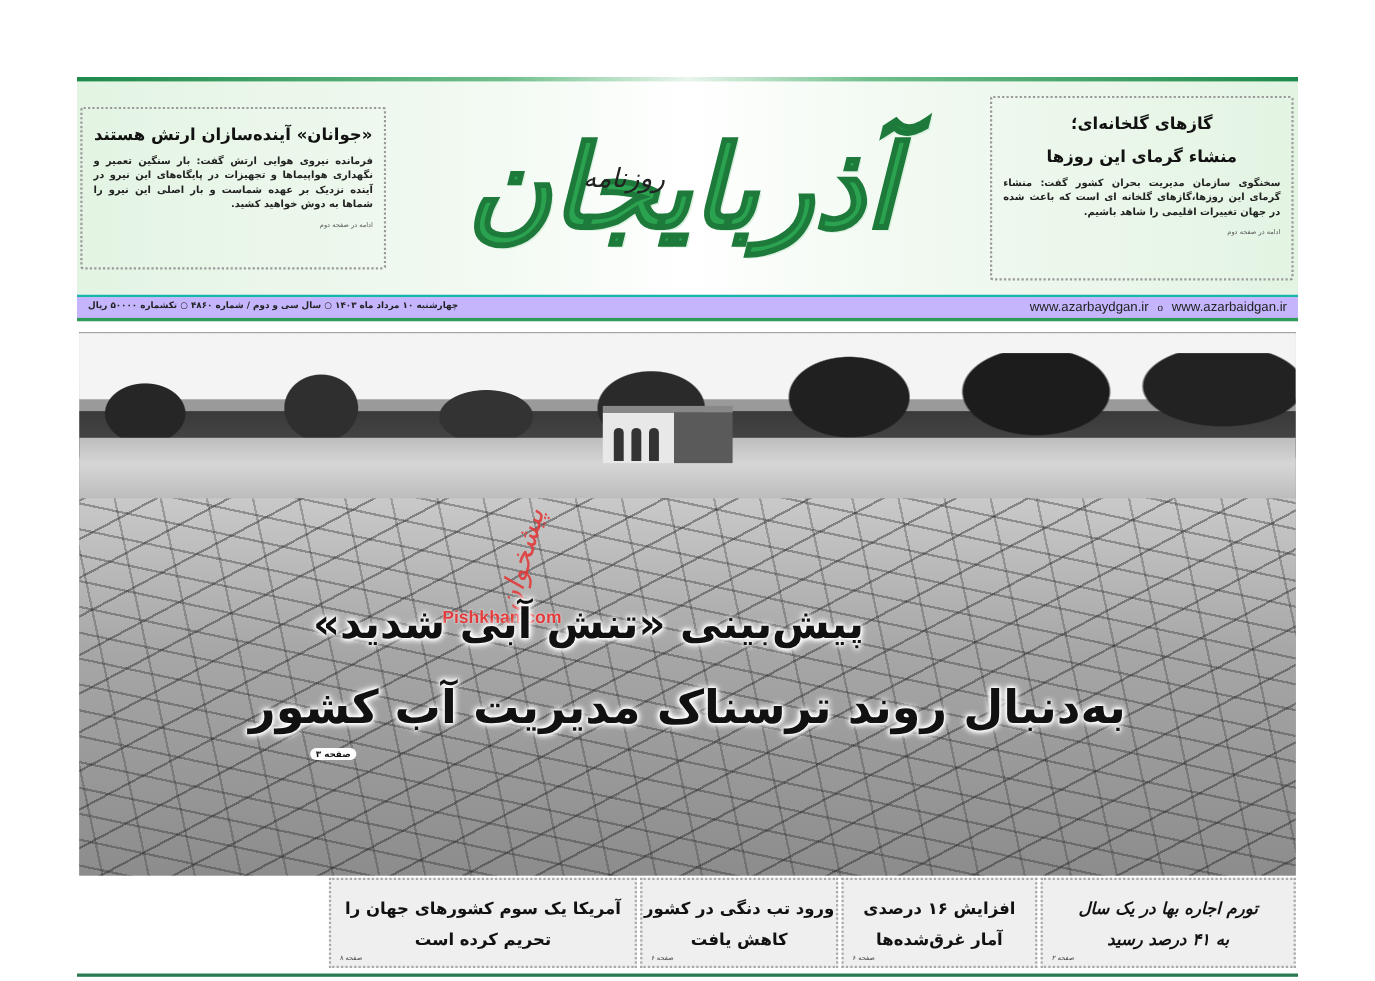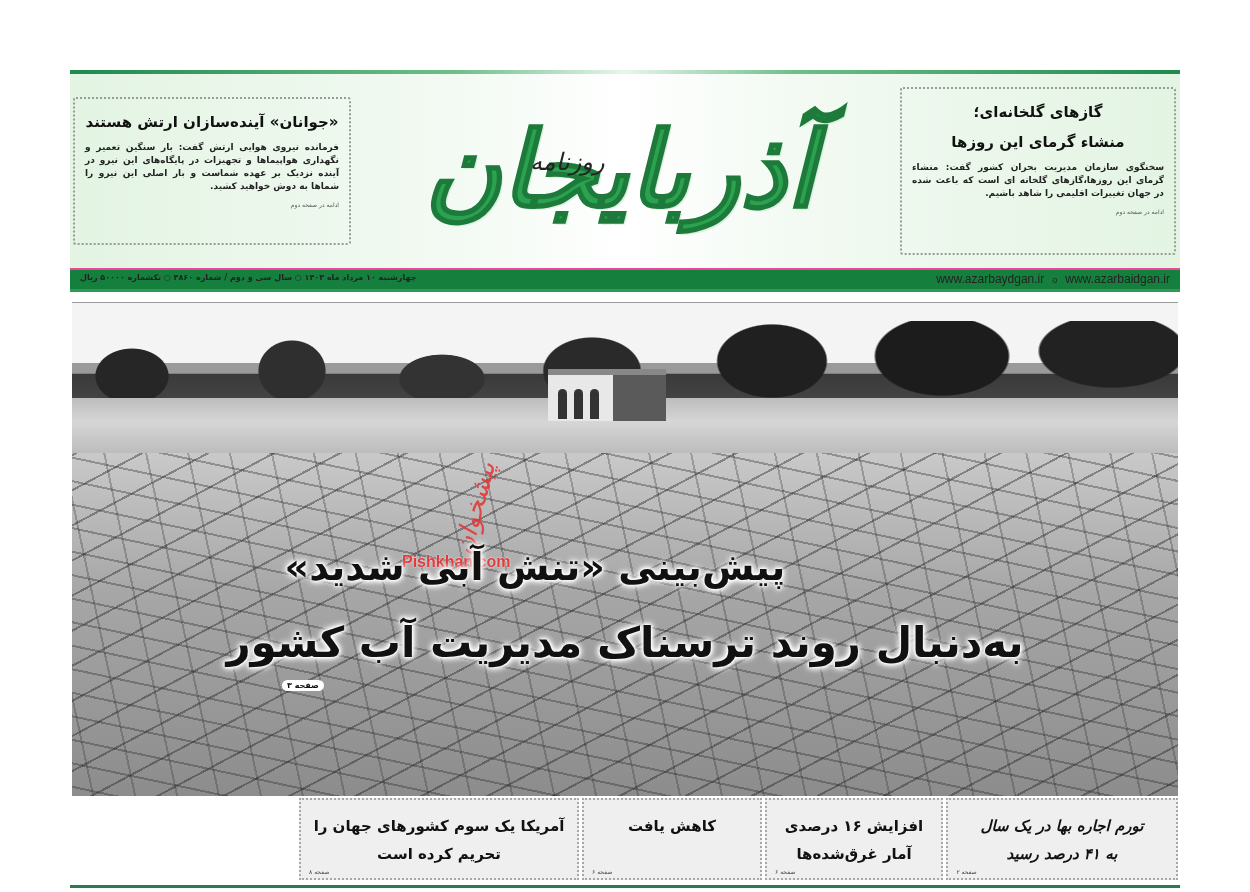--- a/index.html
+++ b/index.html
@@ -46,22 +46,22 @@
       text-shadow: 0 0 0 #fff, 2px 2px 0 #d9f0de;
     }
     .logo-sub {
       position: absolute; left: 120px; top: 78px; font-family: Liberation Serif, serif;
       font-style: italic; font-size: 24px; color: #222;
     }
 
     
     .info-bar {
       position: absolute; left: 0; top: 198px; width: 1110px; height: 24px;
-      border-top: 2px solid #ec4899; border-bottom: 3px solid #2d9a58;
-      background: #15803d;
+      border-top: 2px solid #14b8a6; border-bottom: 3px solid #2d9a58;
+      background: #c4b5fd;
     }
     .info-date {
       position: absolute; left: 10px; top: 3px; font-size: 8px; color: #222;
       direction: rtl; font-weight: bold;
     }
     .info-web {
       position: absolute; right: 10px; top: 2px; font-family: "Liberation Sans", sans-serif;
       font-size: 12px; color: #222; word-spacing: 2px;
     }
     .info-web .sep { font-size: 9px; margin: 0 8px; }
@@ -218,20 +218,21 @@
       <h3>تورم اجاره بها در یک سال</h3>
       <h3>به ۴۱ درصد رسید</h3>
       <span class="pg">صفحه ۲</span>
     </div>
     <div class="teaser t3">
       <h3>افزایش ۱۶ درصدی</h3>
       <h3>آمار غرق‌شده‌ها</h3>
       <span class="pg">صفحه ۶</span>
     </div>
     <div class="teaser t4">
+      <h3>ورود تب دنگی در کشور</h3>
       <h3>کاهش یافت</h3>
       <span class="pg">صفحه ۶</span>
     </div>
     <div class="teaser t5">
       <h3>آمریکا یک سوم کشورهای جهان را</h3>
       <h3>تحریم کرده است</h3>
       <span class="pg">صفحه ۸</span>
     </div>
   </div>
 

